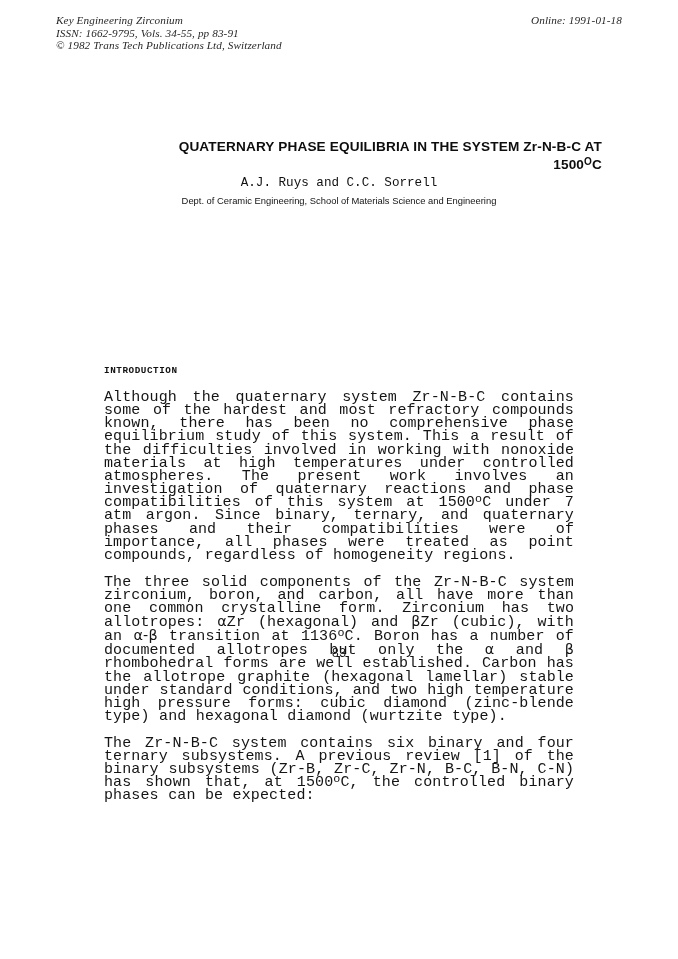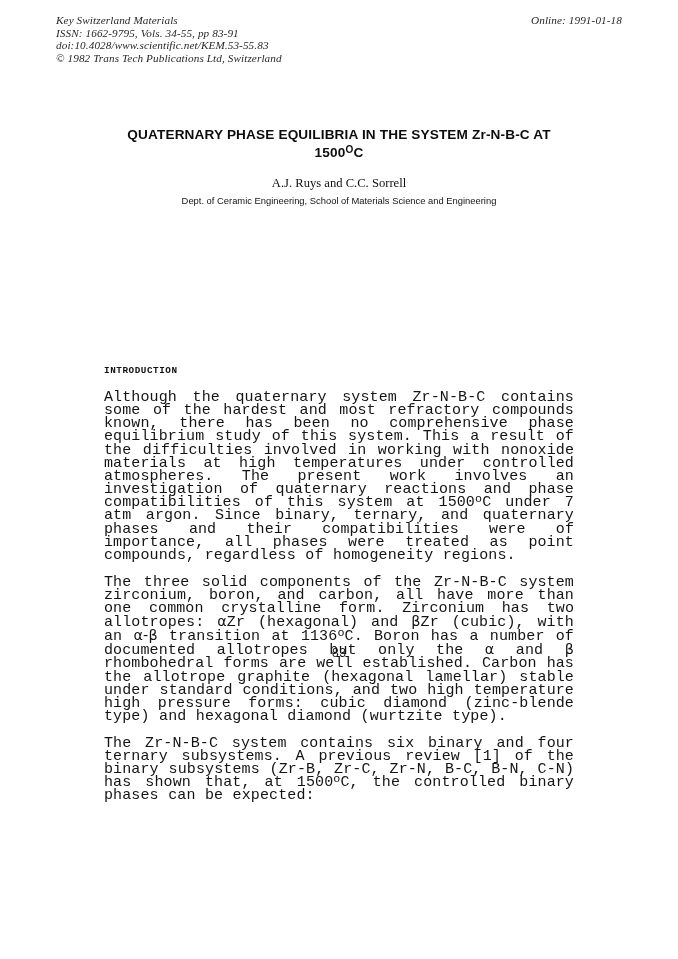--- a/index.html
+++ b/index.html
@@ -59,39 +59,40 @@
     width: 550px;
     text-align: center;
   }
   .doc-title {
     font-family: "Liberation Sans", sans-serif;
     font-weight: bold;
     font-size: 13.6px;
     line-height: 17.5px;
     color: #0d0d0d;
     letter-spacing: 0.15px;
-    margin: 0;
+    margin: 12px;
+    text-align: right;
   }
   .doc-title sup {
     font-size: 0.74em;
     vertical-align: 0.42em;
     font-weight: bold;
     line-height: 0;
   }
 
   
   .authors-block {
     position: absolute;
     left: 64px;
     top: 176px;
     width: 550px;
     text-align: center;
   }
   .authors {
-    font-family: Liberation Serif, serif;
+    font-family: Liberation Mono, monospace;
     font-size: 12.6px;
     line-height: 15px;
     color: #101010;
     margin: 0 0 4px 0;
   }
   .affiliation-line {
     font-family: "Liberation Sans", sans-serif;
     font-size: 9.4px;
     line-height: 11.6px;
     color: #141414;
@@ -147,23 +148,22 @@
     color: #161616;
   }
 </style>
 </head>
 <body>
 
 <div class="page">
 
   <div class="masthead clearfix">
     <div class="masthead-left">
-      <span class="masthead-line">Key Switzerland Materials</span>
+      <span class="masthead-line">Key Engineering Zirconium</span>
       <span class="masthead-line">ISSN: 1662-9795, Vols. 34-55, pp 83-91</span>
-      <span class="masthead-line">doi:10.4028/www.scientific.net/KEM.53-55.83</span>
       <span class="masthead-line">© 1982 Trans Tech Publications Ltd, Switzerland</span>
     </div>
     <div class="masthead-right">
       <span class="masthead-line">Online: 1991-01-18</span>
     </div>
   </div>
 
   <div class="title-block">
     <h1 class="doc-title">
       <span>QUATERNARY PHASE EQUILIBRIA IN THE SYSTEM Zr-N-B-C AT</span><br>

